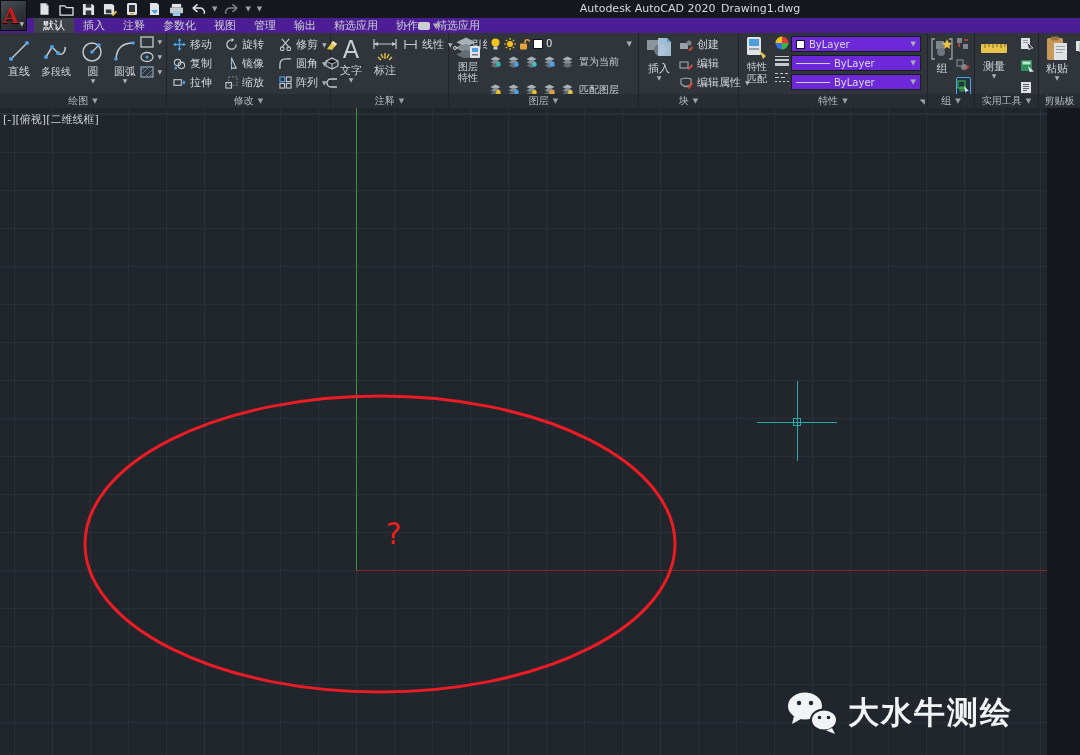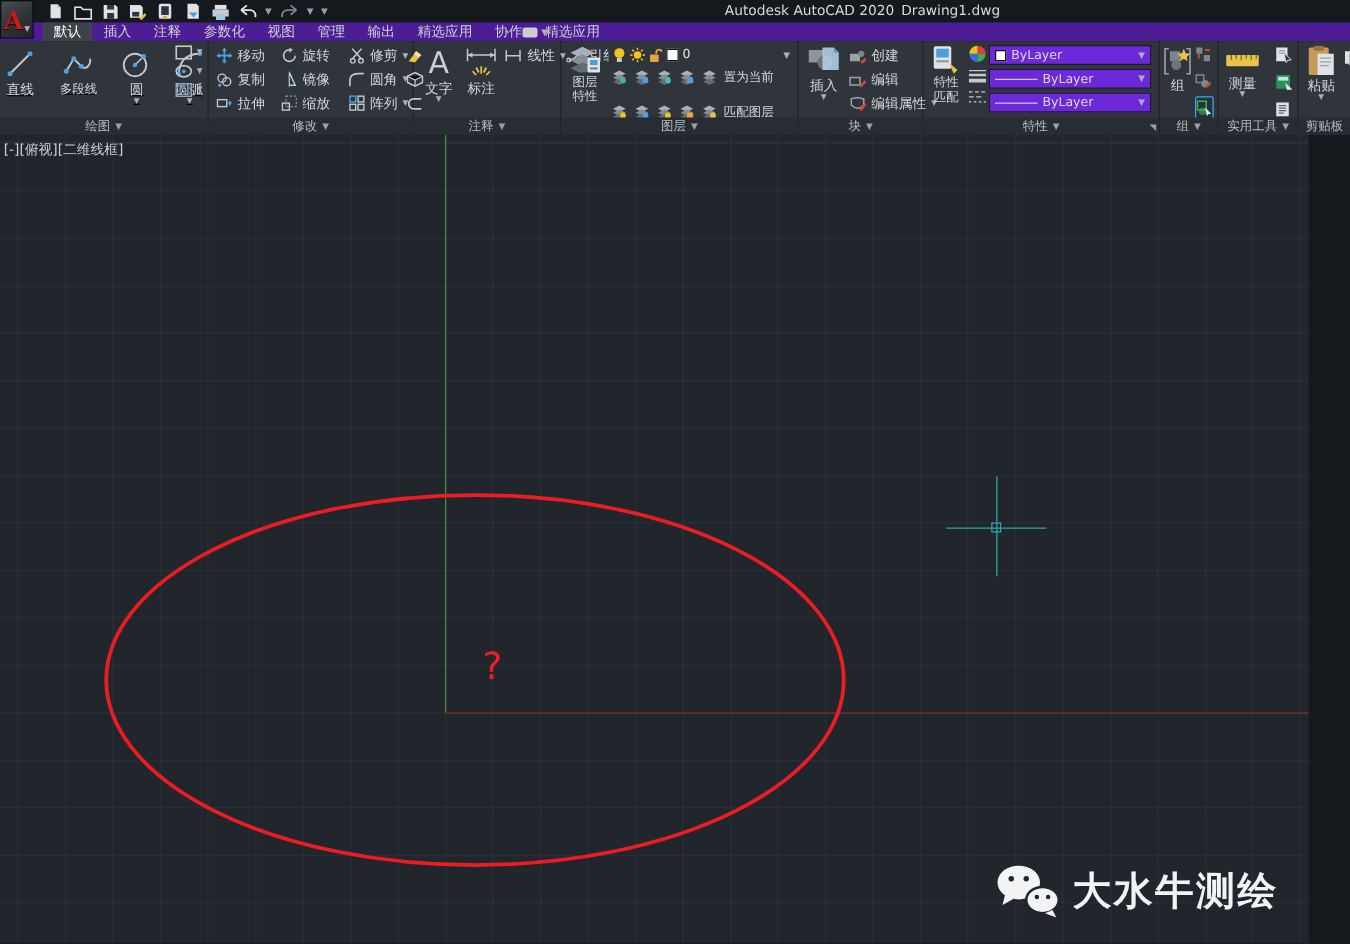--- a/index.html
+++ b/index.html
@@ -47,21 +47,21 @@
   .bigbtn .bico { height:30px; display:flex; align-items:center; justify-content:center; }
   .bigbtn .blabel { line-height:12px; white-space:nowrap; }
   .mini-arrow { font-size:6px; color:#aab0b5; line-height:6px; }
 
   .smbtn { display:flex; align-items:center; gap:4px; color:#d2d6d9; font-size:11px;
     white-space:nowrap; height:19px; }
   .smbtn svg { flex:none; }
 
   
   #p-draw { left:0; width:167px; }
-  #p-draw .bigrow { display:flex; padding:3px 2px 0 4px; gap:18px;text-decoration:underline; }
+  #p-draw .bigrow { display:flex; padding:3px 2px 0 4px; gap:2px; }
   #p-draw .bigbtn { width:30px; }
   #p-draw .bigbtn.wide { width:40px; font-size:10px; }
   #p-draw .smallcol { position:absolute; right:4px; top:3px; display:flex; flex-direction:column; gap:3px; }
   #p-draw .smallcol .srow { display:flex; align-items:center; gap:3px; }
 
   
   #p-modify { left:167px; width:164px; }
   #p-modify .grid { display:grid; grid-template-columns:50px 52px 44px 16px; grid-auto-rows:19px;
     padding:2px 0 0 6px; column-gap:2px; }
 
@@ -124,21 +124,21 @@
   #vp-label { position:absolute; left:3px; top:4px; color:#ced2d5; font-size:11px; }
   #axis-y { position:absolute; left:356px; top:0; width:1px; height:462px; background:#3f8f3f; }
   #axis-x { position:absolute; left:356px; top:462px; height:1px; right:0; background:#8b2626; }
   #ellipse-svg { position:absolute; left:0; top:0; }
   #qmark { position:absolute; left:386px; top:408px; color:#f21f1f; font-size:30px; }
   .ch { position:absolute; background:#2aa8a8; }
   #ch-v { left:797px; top:273px; width:1px; height:80px; }
   #ch-h { left:757px; top:314px; width:80px; height:1px; }
   #ch-box { position:absolute; left:793px; top:310px; width:8px; height:8px;
     border:1px solid #2aa8a8; background:transparent; }
-  #watermark { position:absolute; right:24px; bottom:20px; display:flex; align-items:center; gap:10px;text-align:center; }
+  #watermark { position:absolute; right:34px; bottom:20px; display:flex; align-items:center; gap:10px;text-align:center; }
   #watermark .wtext { color:#f2f3f4; font-size:31px; font-weight:bold; letter-spacing:2px; }
 </style>
 </head>
 <body>
 
 <svg width="0" height="0" style="position:absolute">
   <defs>
     <symbol id="sym-layers" viewBox="0 0 16 16">
       <path d="M8 1 L15 4.5 8 8 1 4.5 Z" fill="#a9b1b8"></path>
       <path d="M8 5.5 L15 9 8 12.5 1 9 Z" fill="#848d94"></path>

